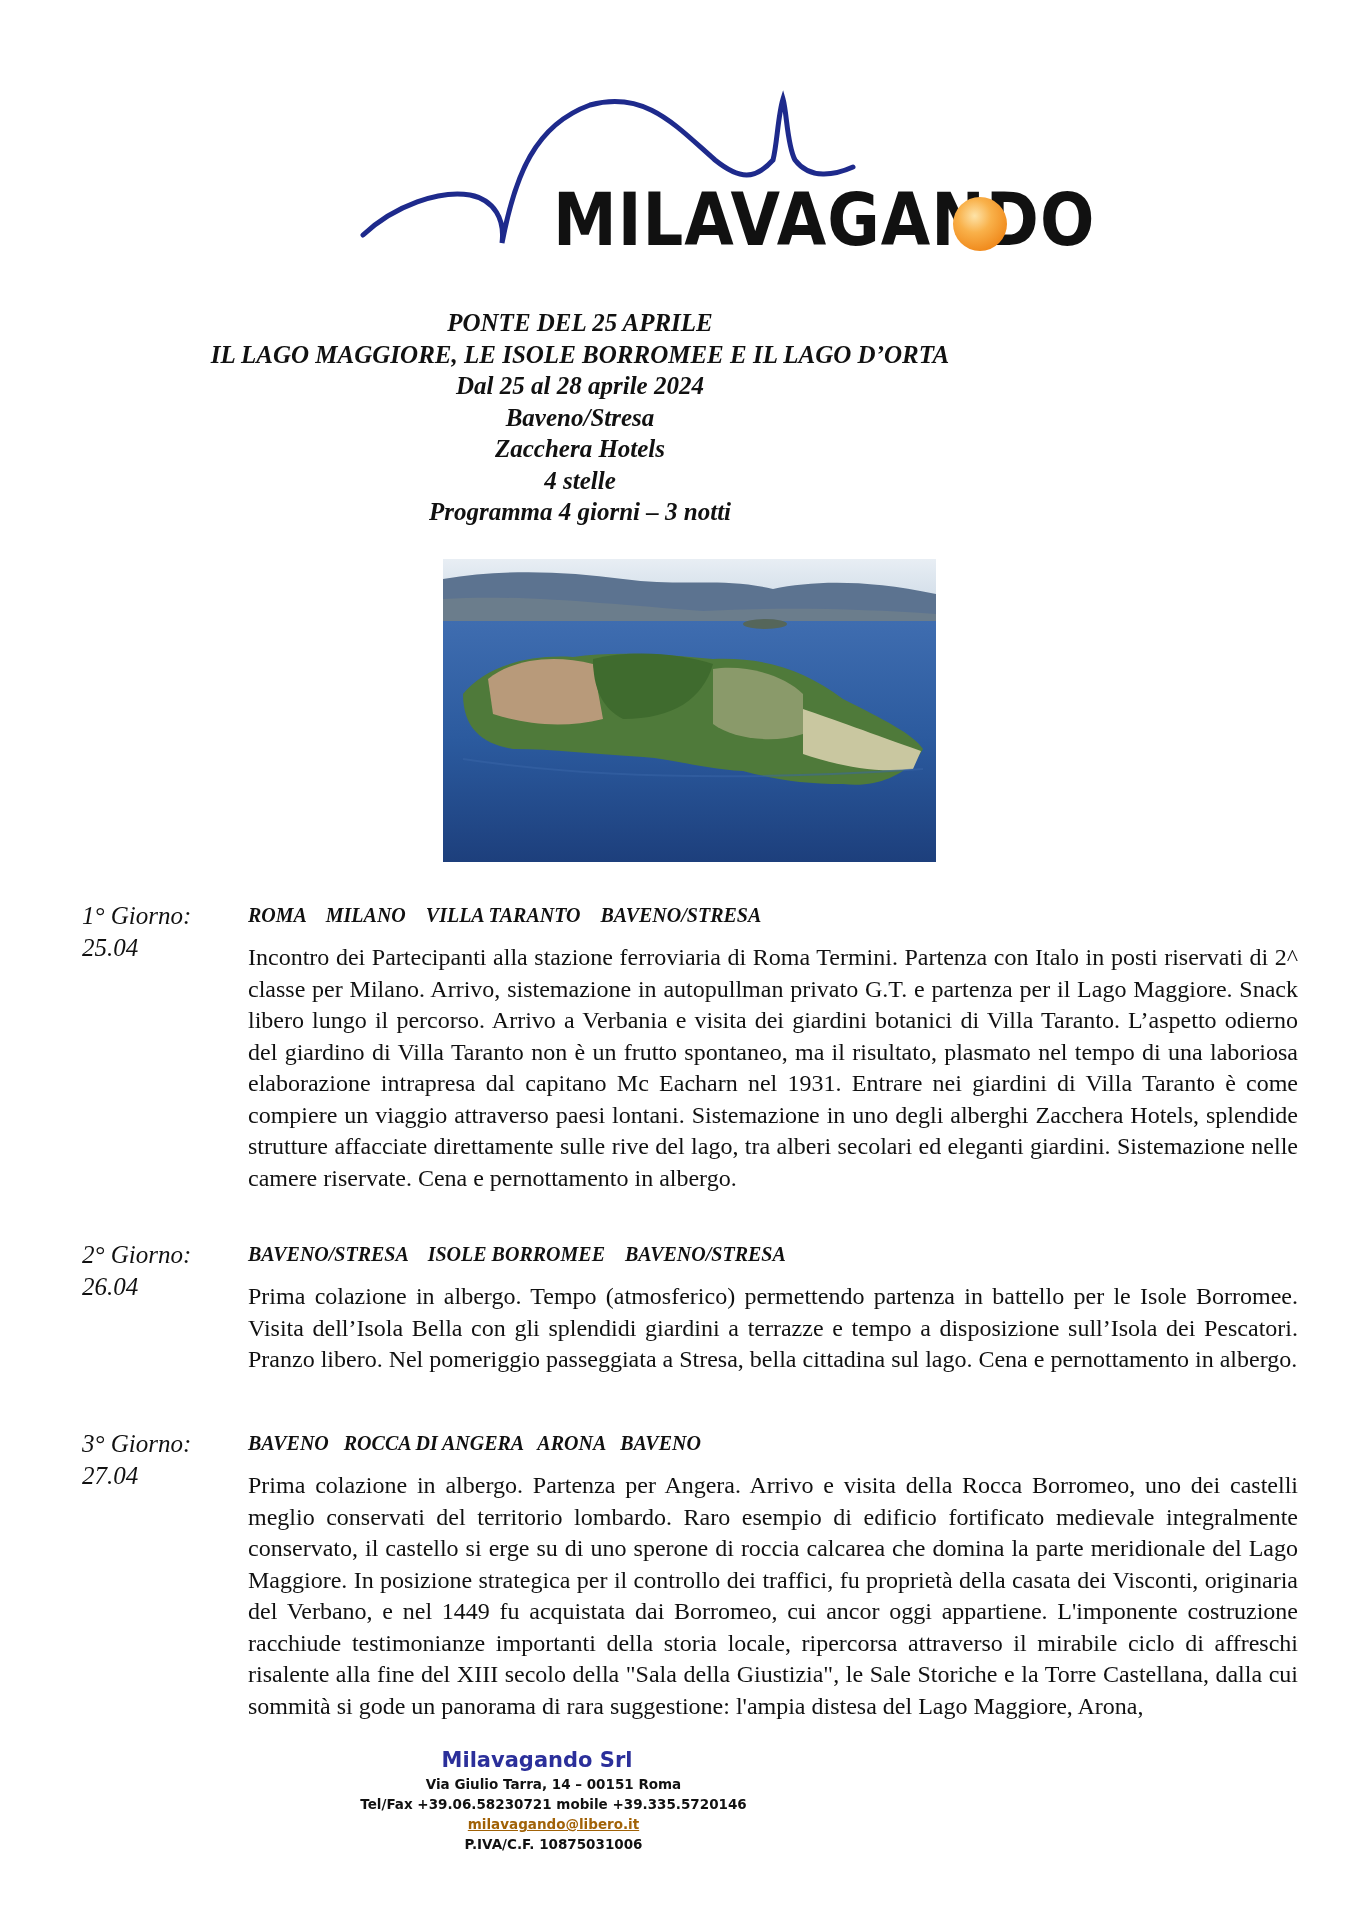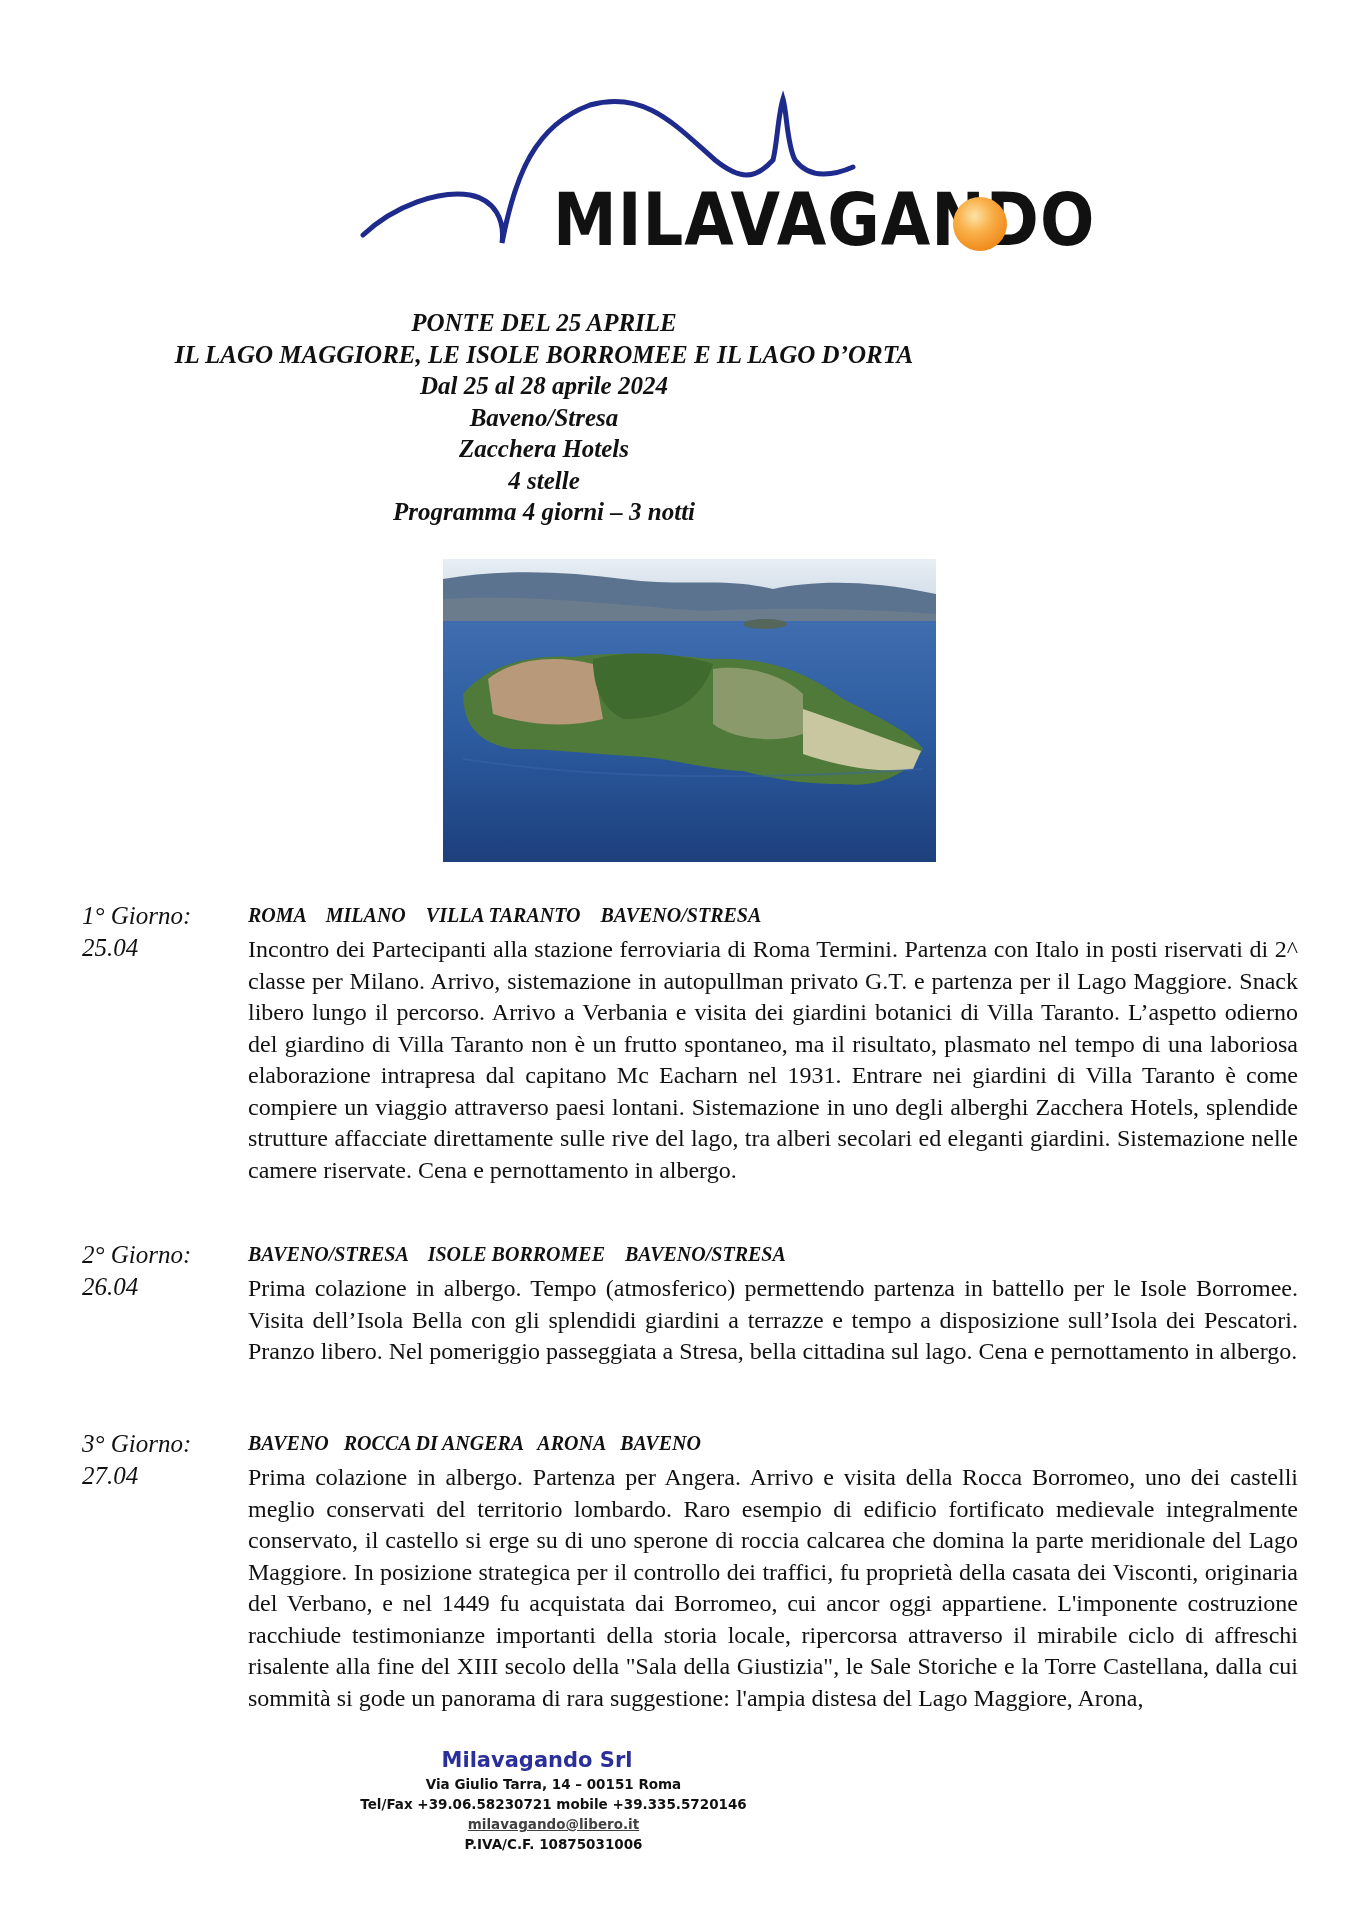--- a/index.html
+++ b/index.html
@@ -1,35 +1,35 @@
 <!DOCTYPE html>
 <html><head>
 <meta charset="utf-8">
 <style>
   html, body { margin: 0; padding: 0; background: #ffffff; }
   body { width: 1358px; height: 1920px; position: relative; overflow: hidden; font-family: "Liberation Serif", "DejaVu Serif", serif; color: #111; }
   .logo { position: absolute; left: 355px; top: 85px; width: 660px; height: 190px; }
   .logo-text { position: absolute; left: 198px; top: 92px; font-family: "DejaVu Sans", sans-serif; font-weight: bold; font-size: 64px; letter-spacing: 1px; color: #111; transform: scaleY(1.15); transform-origin: left top; }
   .logo-sun { position: absolute; left: 598px; top: 112px; width: 54px; height: 54px; border-radius: 50%; background: radial-gradient(circle at 40% 35%, #fde3a8 0%, #f9b14a 35%, #f08a1c 75%, #e07010 100%); }
 
-  .header { position: absolute; left: 0; top: 307px; width: 1088px; text-align: center; font-style: italic; font-weight: bold; font-size: 25px; line-height: 31.5px; }
+  .header { position: absolute; left: 0; top: 307px; width: 1088px; text-align: center; font-style: italic; font-weight: bold; font-size: 25px; line-height: 31.5px; padding-left: 36px; }
   .header div { white-space: nowrap; }
 
   .photo { position: absolute; left: 443px; top: 559px; width: 493px; height: 303px; overflow: hidden; }
   .photo svg { display: block; }
 
   .day { position: absolute; left: 0; width: 1358px; }
   .day-label { position: absolute; left: 82px; top: 0; font-style: italic; font-weight: normal; font-size: 25px; line-height: 31.5px; }
   .day-route { position: absolute; left: 248px; top: 0; font-style: italic; font-weight: bold; font-size: 20px; line-height: 31.5px; white-space: pre; }
-  .day-text { position: absolute; left: 248px; top: 34px; width: 1050px; font-size: 24px; line-height: 31.5px; text-align: justify; }
+  .day-text { position: absolute; left: 248px; top: 42px; width: 1050px; font-size: 24px; line-height: 31.5px; text-align: justify; }
 
   .footer { position: absolute; left: 0; top: 1746px; width: 1074px; text-align: center; font-family: "DejaVu Sans", sans-serif; font-weight: bold; }
   .footer .company { color: #2b2f9a; font-size: 21px; line-height: 28px; }
   .footer .line { font-size: 13.5px; line-height: 20px; color: #111; padding-left: 33px; }
-  .footer .email { color: #404040; text-decoration: underline; }
+  .footer .email { color: #a16207; text-decoration: underline; }
 </style>
 </head>
 <body>
 
 <div class="logo">
   <svg width="660" height="190" viewBox="0 0 660 190">
     <path d="M8,150 C40,120 85,105 115,110 C140,115 150,135 147,158 C160,90 180,40 235,20 C290,5 320,40 360,75 C385,95 400,95 418,75 C422,60 423,30 428,14 C432,28 432,60 440,75 C455,95 480,90 498,82" fill="none" stroke="#1e2a8c" stroke-width="5" stroke-linecap="round"></path>
   </svg>
   <div class="logo-text">MILAVAGANDO</div>
   <div class="logo-sun"></div>

